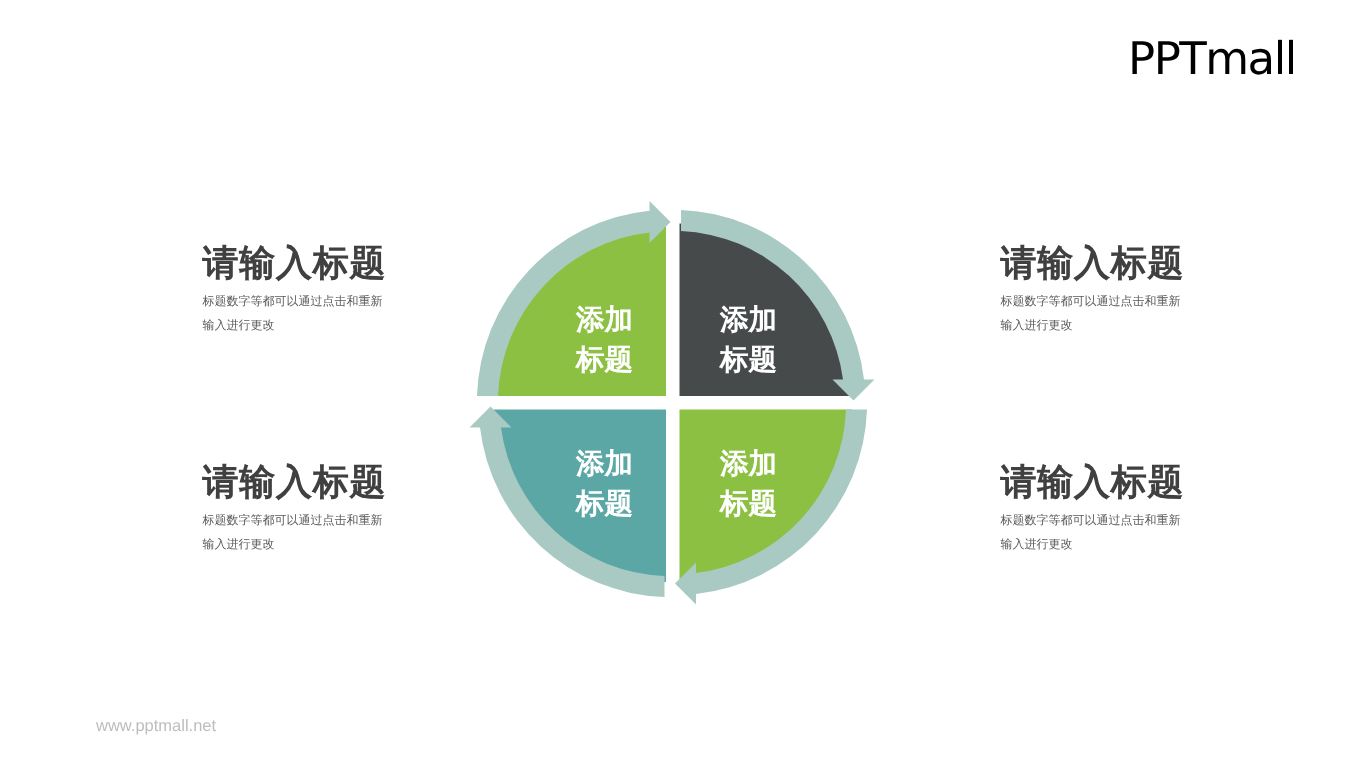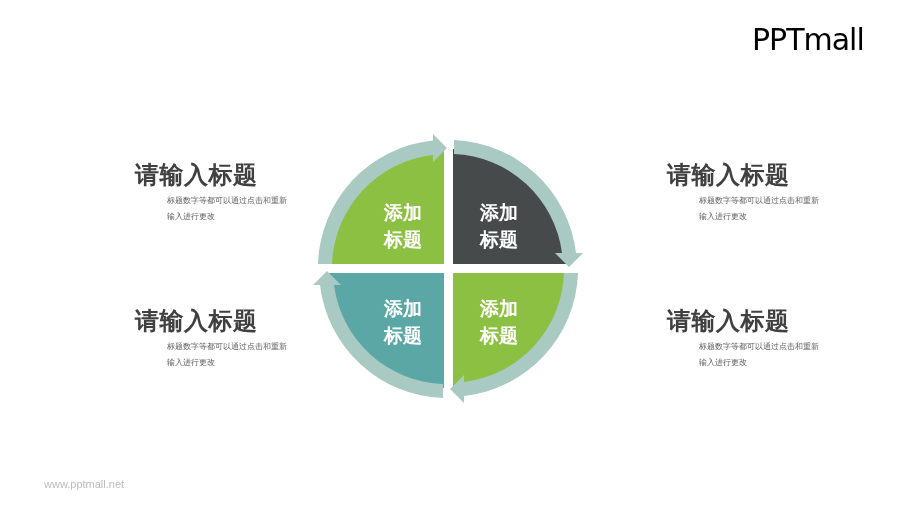--- a/index.html
+++ b/index.html
@@ -1,24 +1,24 @@
 <!DOCTYPE html>
 <html><head>
   <meta charset="utf-8">
   <style>
     html, body { margin:0; padding:0; background:#ffffff; }
     body { width:900px; height:506px; position:relative; overflow:hidden;
            font-family:"DejaVu Sans","Liberation Sans",sans-serif; }
     .logo { position:absolute; left:752px; top:22px; font-family:"DejaVu Sans",sans-serif;
             font-size:30px; letter-spacing:-1px; color:#000000; font-weight:normal; }
-    .footer-url { position:absolute; left:44px; top:478px; font-size:11px; color:#bdbdbd;
+    .footer-url { position:absolute; left:64px; top:478px; font-size:11px; color:#bdbdbd;
                   font-family:"Liberation Sans",sans-serif; }
     .block { position:absolute; width:160px; }
     .block .title { font-size:24px; font-weight:bold; color:#404040; line-height:24px; letter-spacing:0.5px; }
-    .block .desc { margin-top:6px; font-size:8px; line-height:16px; color:#595959; width:125px;margin-left:32px; }
+    .block .desc { margin-top:6px; font-size:8px; line-height:16px; color:#595959; width:125px; }
     #b1 { left:135px; top:163px; }
     #b2 { left:667px; top:163px; }
     #b3 { left:135px; top:309px; }
     #b4 { left:667px; top:309px; }
     svg.diagram { position:absolute; left:0; top:0; }
     .qlabel { font-family:"DejaVu Sans",sans-serif; font-weight:bold; font-size:19px; fill:#ffffff; }
   </style>
 </head>
 <body>
 

